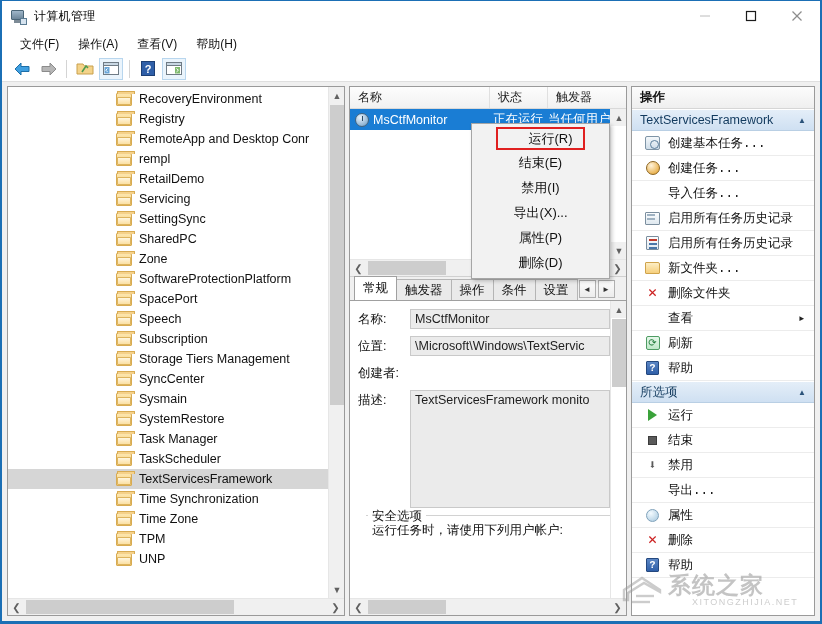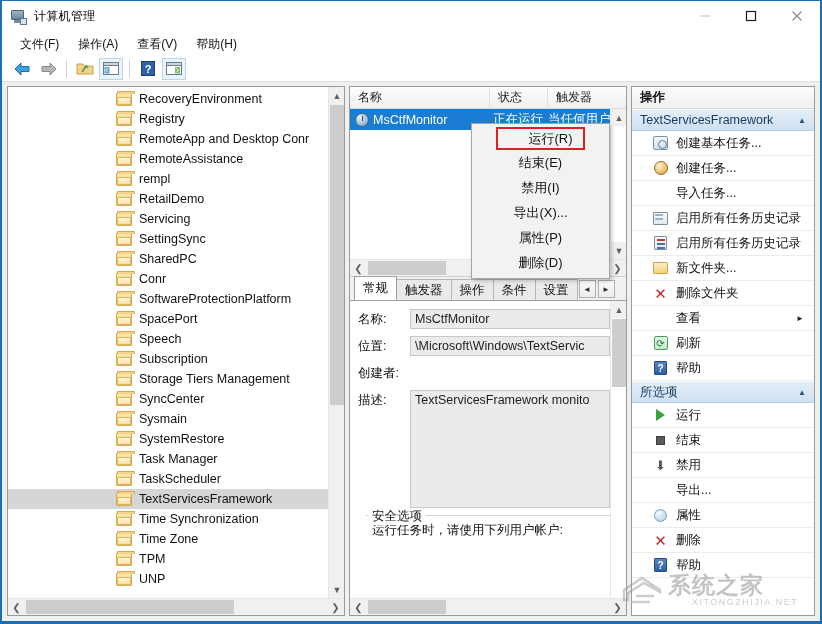--- a/index.html
+++ b/index.html
@@ -335,25 +335,26 @@
     background: linear-gradient(#e4eef8, #cfe0f2);
     border-top: 1px solid #ffffff;
     border-bottom: 1px solid #b9cfe4;
     font-size: 12.5px;
     color: #123a5e;
   }
   .section-head .caret { font-size: 8px; color: #2b537a; }
   .act-item {
     height: 25px;
     display: flex; align-items: center;
-    padding-left: 20px;
+    padding-left: 12px;
     font-size: 12.5px; color: #111;
     border-bottom: 1px solid #ececec;
     white-space: nowrap;
     position: relative;
+    font-family: Liberation Mono, monospace;
   }
   .act-item .aicon {
     width: 17px; height: 16px;
     margin-right: 7px; flex: none;
     display: flex; align-items: center; justify-content: center;
   }
   .act-item .submenu-arrow {
     position: absolute; right: 10px; font-size: 8px; color: #222;
   }
   
@@ -535,28 +536,20 @@
                 <span class="front"></span>
               </span>
               <span>RemoteApp and Desktop Conr</span>
             </div>
             <div class="tree-row">
               <span class="folder">
                 <span class="back"></span>
                 <span class="tab"></span>
                 <span class="front"></span>
               </span>
-              <span>RemoteAssistance</span>
-            </div>
-            <div class="tree-row">
-              <span class="folder">
-                <span class="back"></span>
-                <span class="tab"></span>
-                <span class="front"></span>
-              </span>
               <span>rempl</span>
             </div>
             <div class="tree-row">
               <span class="folder">
                 <span class="back"></span>
                 <span class="tab"></span>
                 <span class="front"></span>
               </span>
               <span>RetailDemo</span>
             </div>
@@ -583,21 +576,21 @@
                 <span class="front"></span>
               </span>
               <span>SharedPC</span>
             </div>
             <div class="tree-row">
               <span class="folder">
                 <span class="back"></span>
                 <span class="tab"></span>
                 <span class="front"></span>
               </span>
-              <span>Conr</span>
+              <span>Zone</span>
             </div>
             <div class="tree-row">
               <span class="folder">
                 <span class="back"></span>
                 <span class="tab"></span>
                 <span class="front"></span>
               </span>
               <span>SoftwareProtectionPlatform</span>
             </div>
             <div class="tree-row">

